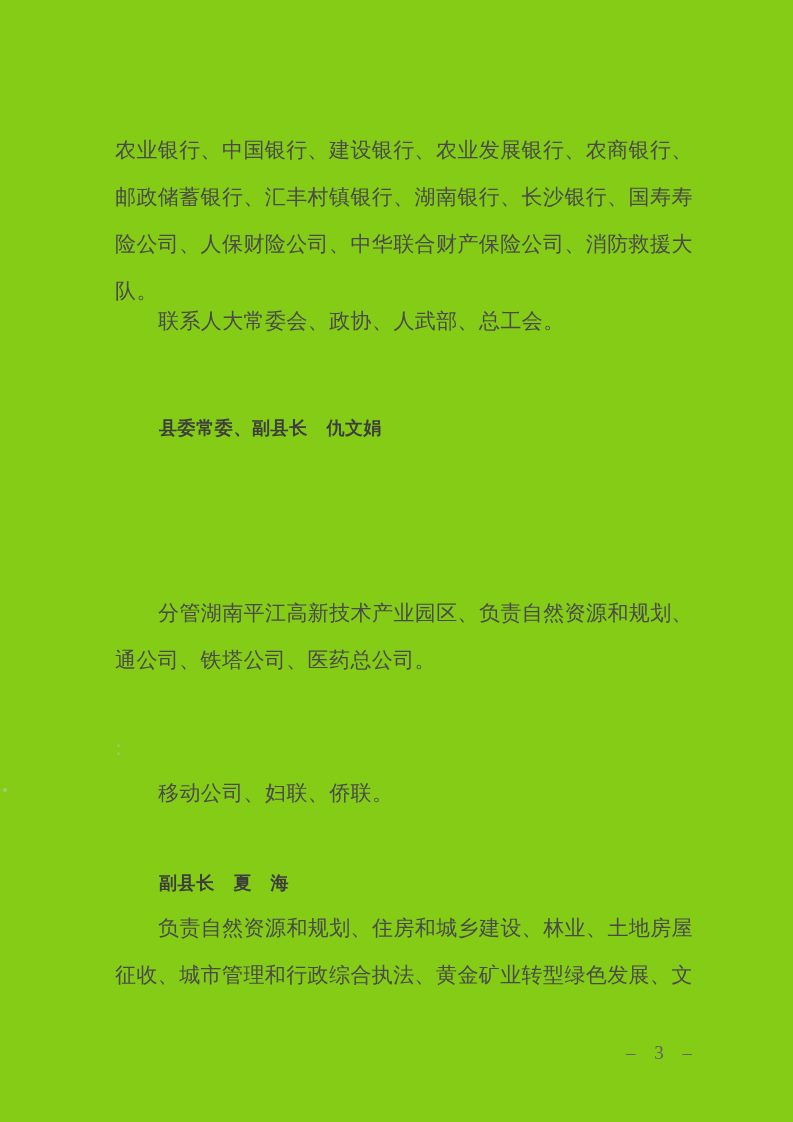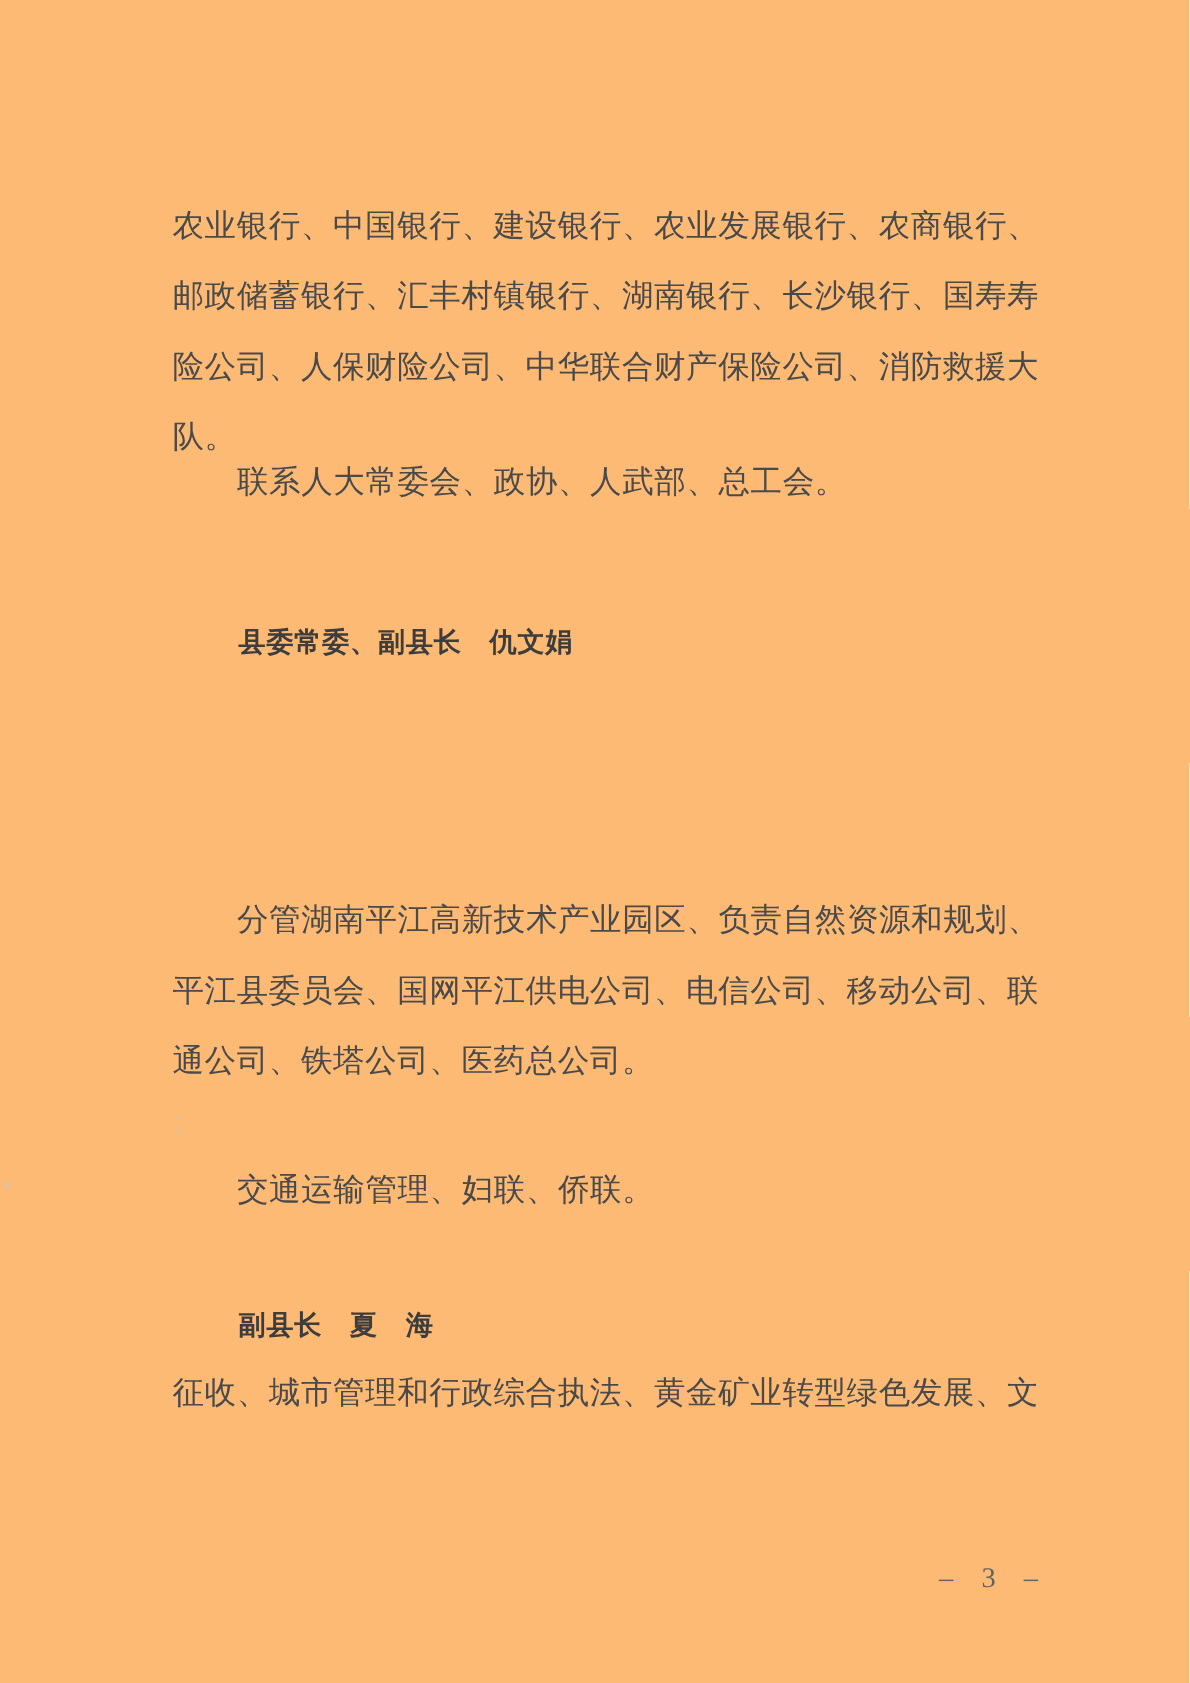--- a/index.html
+++ b/index.html
@@ -4,21 +4,21 @@
 <style>
   html, body {
     margin: 0;
     padding: 0;
     background: #ffffff;
   }
   .page {
     position: relative;
     width: 793px;
     height: 1122px;
-    background: #fdba74;
+    background: #84cc16;
     overflow: hidden;
     font-family: "Liberation Serif", "DejaVu Serif", serif;
   }
   .block {
     position: absolute;
     left: 115px;
     width: 580px;
   }
   .body-text .line {
     font-size: 21px;
@@ -75,31 +75,31 @@
 
   <div class="block body-text" style="top:298px">
     <div class="line indent">联系人大常委会、政协、人武部、总工会。</div>
   </div>
 
   <div class="block heading" style="top:405px">县委常委、副县长　仇文娟</div>
 
 
   <div class="block body-text" style="top:590px">
     <div class="line indent">分管湖南平江高新技术产业园区、负责自然资源和规划、</div>
-    <div class="line">平江县委员会、国网平江供电公司、电信公司、移动公司、联</div>
     <div class="line">通公司、铁塔公司、医药总公司。</div>
   </div>
 
   <div class="block body-text" style="top:770px">
-    <div class="line indent">交通运输管理、妇联、侨联。</div>
+    <div class="line indent">移动公司、妇联、侨联。</div>
   </div>
 
   <div class="block heading" style="top:860px">副县长　夏　海</div>
 
   <div class="block body-text" style="top:905px">
+    <div class="line indent">负责自然资源和规划、住房和城乡建设、林业、土地房屋</div>
     <div class="line">征收、城市管理和行政综合执法、黄金矿业转型绿色发展、文</div>
   </div>
 
   <div class="page-number">– 3 –</div>
 
   <div class="scan-speck speck-1"></div>
   <div class="scan-speck speck-2"></div>
   <div class="scan-speck speck-3"></div>
 
 </div>

